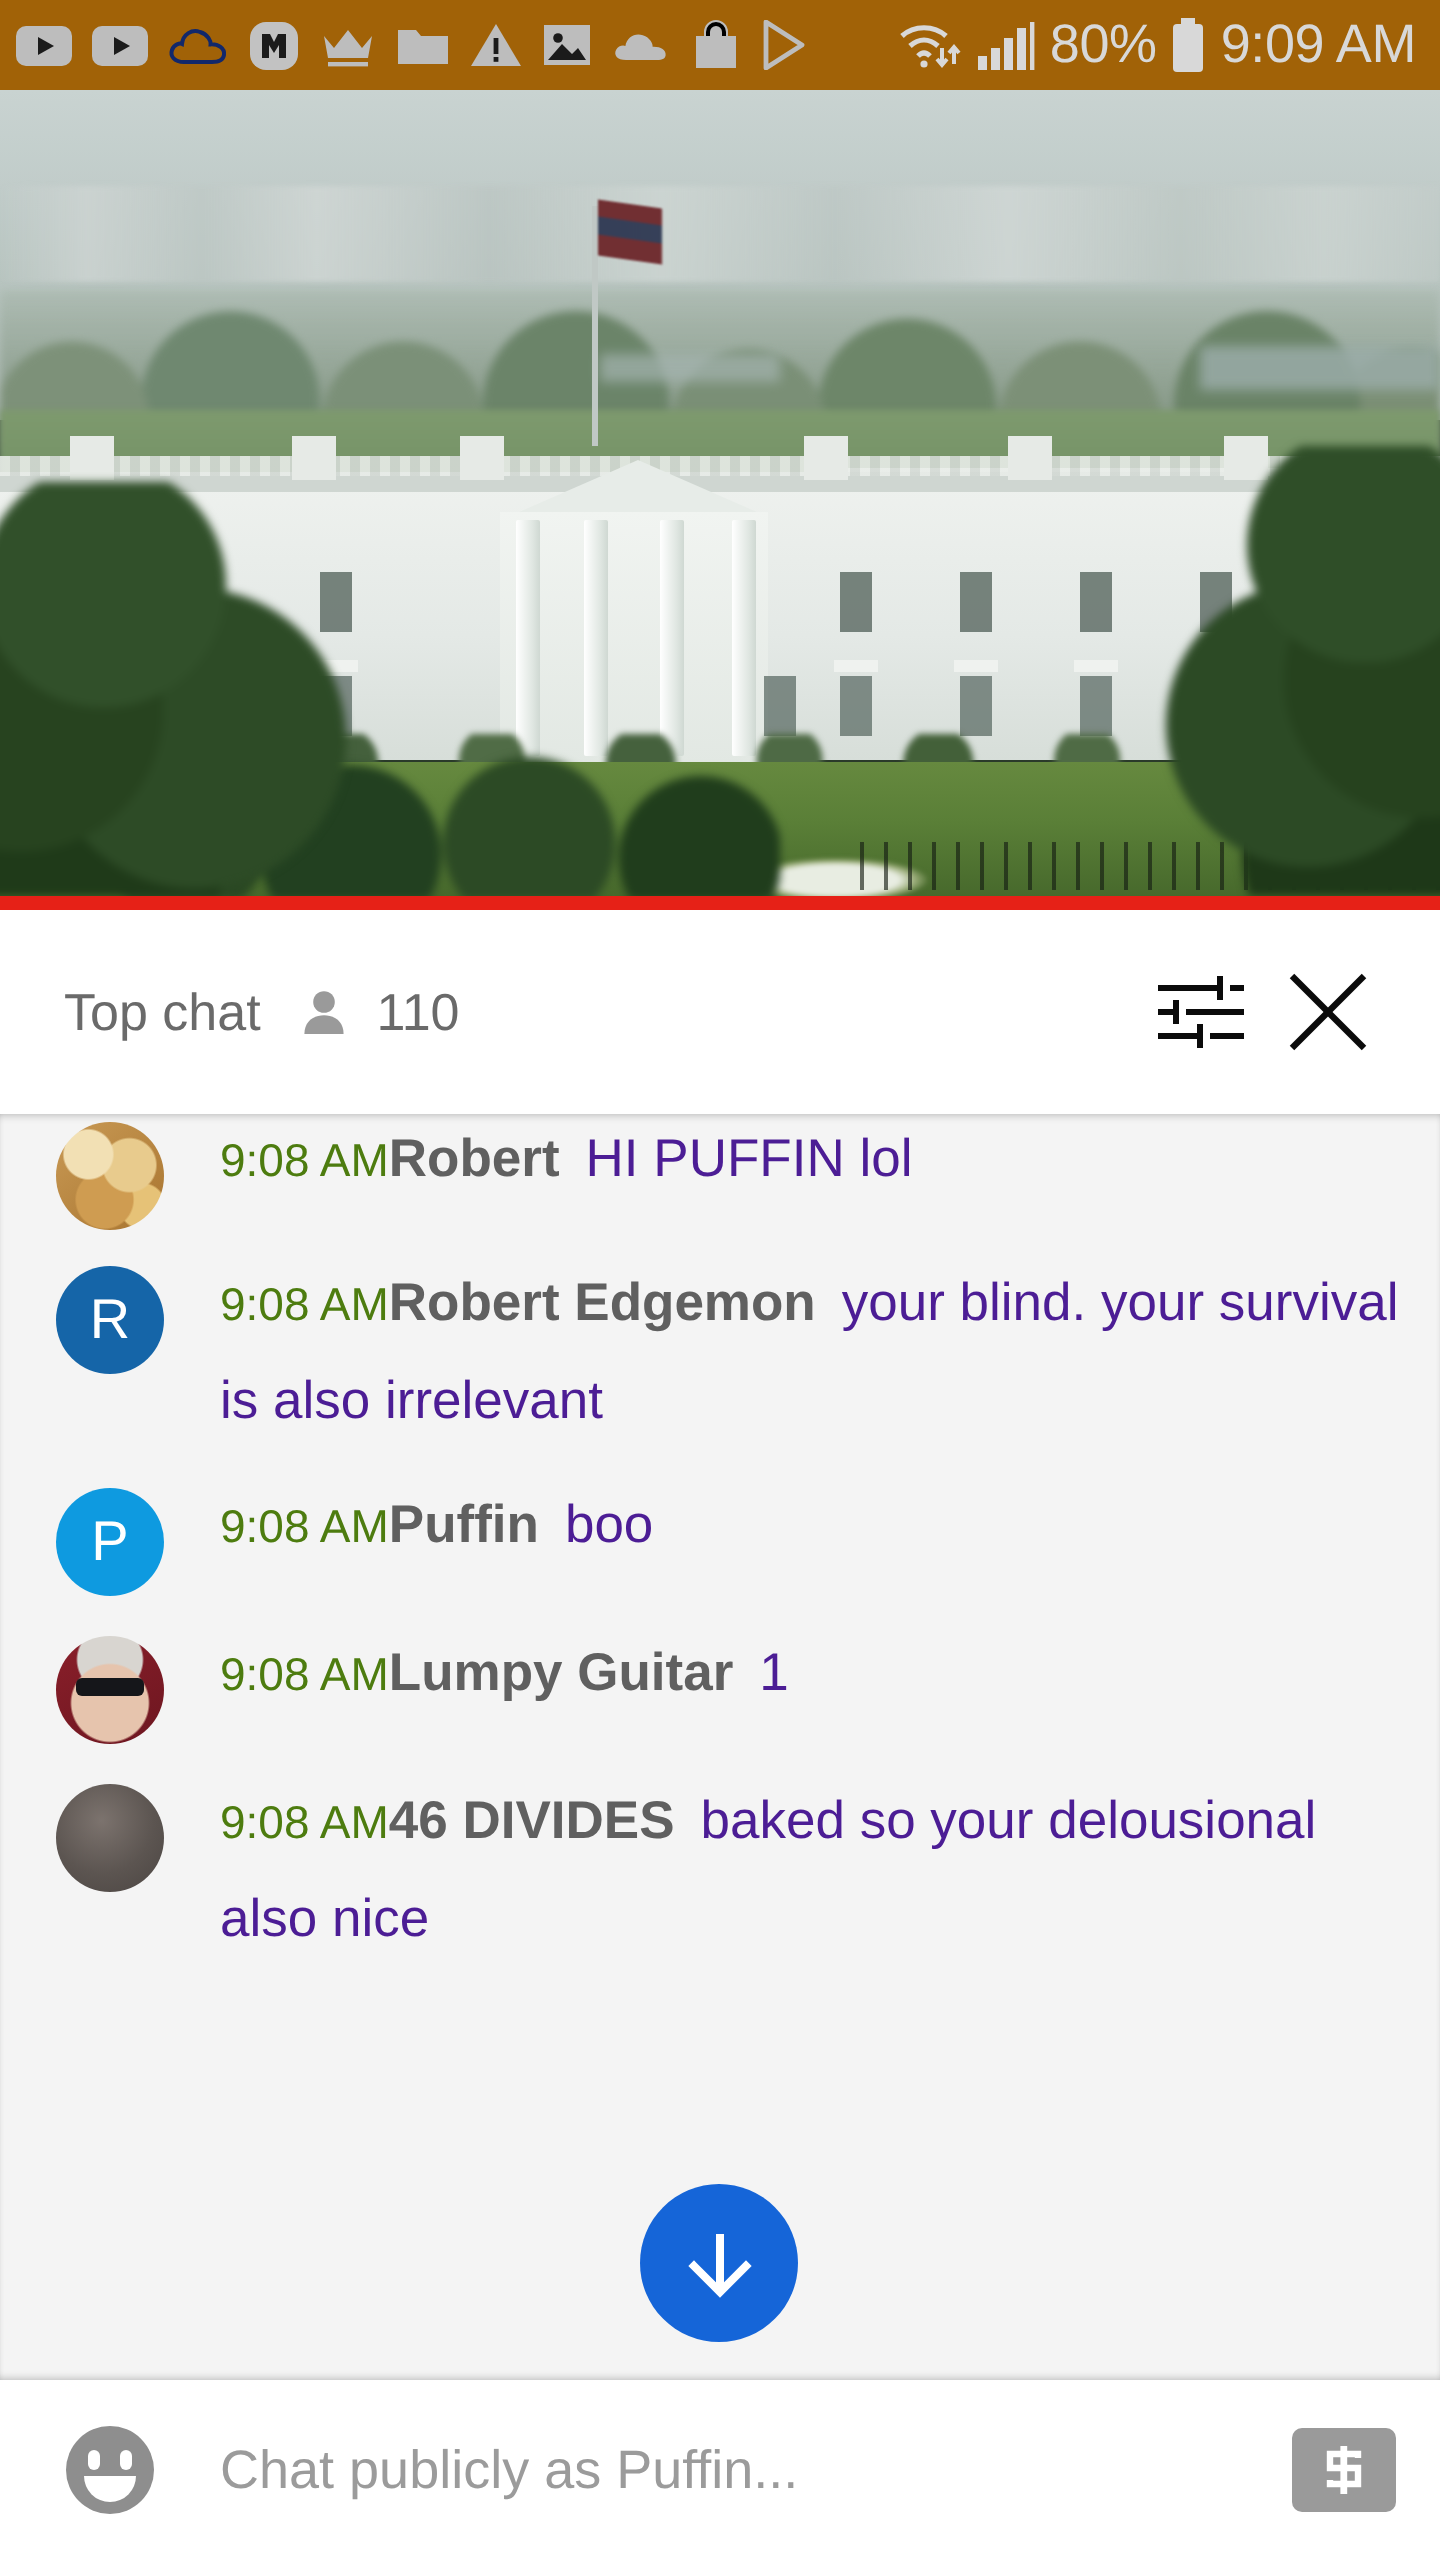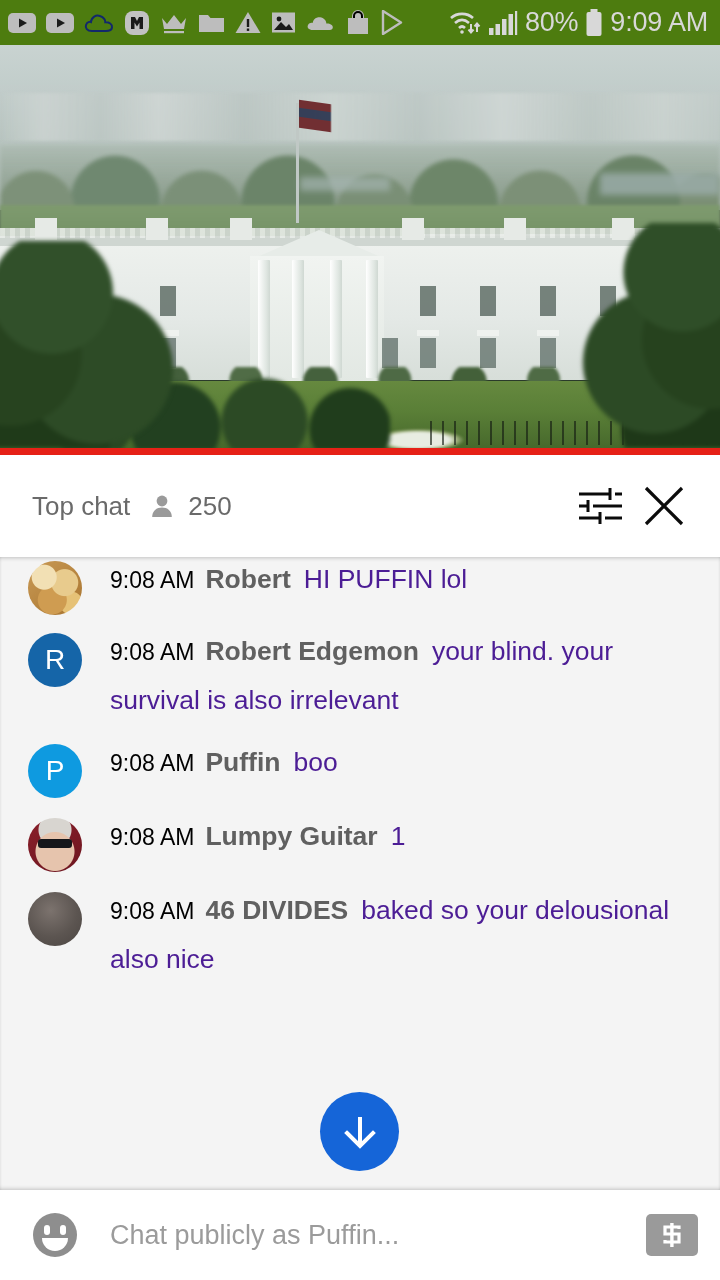--- a/index.html
+++ b/index.html
@@ -22,21 +22,21 @@
     background: #ffffff;
     overflow: hidden;
   }
 
   
   .statusbar {
     position: absolute;
     top: 0; left: 0;
     width: 720px;
     height: 45px;
-    background: #4d7c0f;
+    background: #a16207;
     display: flex;
     align-items: center;
     box-sizing: border-box;
     padding: 0 12px 0 8px;
   }
   .status-left {
     display: flex;
     align-items: center;
     gap: 10px;
     flex: 1;
@@ -358,23 +358,22 @@
   .msg-body {
     flex: 1;
     padding-left: 28px;
     padding-top: 2px;
     font-size: 26.5px;
     line-height: 48px;
     color: #0f0f0f;
     word-wrap: break-word;
   }
   .time {
-    color: #000000;
+    color: #4d7c0f;
     font-size: 23px;
-    margin-right: 11px;
   }
   .author {
     color: #606060;
     font-weight: bold;
     margin-right: 13px;
   }
   .body-text { color: #4c1d95; }
 
   
   .av-baked {
@@ -618,21 +617,21 @@
   <div class="progress"></div>
 
   <div class="chat-header">
     <div class="chat-header-text">
       <div class="chat-sub">
         <span class="chat-sub-label">Top chat</span>
         <svg width="24" height="26" viewBox="0 0 24 26" style="margin-left:12px;">
           <circle cx="12" cy="8" r="5.4" fill="#9a9a9a"></circle>
           <path d="M2.2 24 C2.2 17.5 7 14.6 12 14.6 C17 14.6 21.8 17.5 21.8 24 Z" fill="#9a9a9a"></path>
         </svg>
-        <span class="viewer-count">250</span>
+        <span class="viewer-count">110</span>
       </div>
     </div>
     <div class="hdr-btn">
       <svg width="46" height="42" viewBox="0 0 46 42">
         <line x1="2" y1="9" x2="32" y2="9" stroke="#0b0b0b" stroke-width="3"></line>
         <line x1="38" y1="9" x2="45" y2="9" stroke="#0b0b0b" stroke-width="3"></line>
         <line x1="33" y1="3" x2="33" y2="15" stroke="#0b0b0b" stroke-width="3"></line>
         <line x1="2" y1="21" x2="10" y2="21" stroke="#0b0b0b" stroke-width="3"></line>
         <line x1="16" y1="21" x2="45" y2="21" stroke="#0b0b0b" stroke-width="3"></line>
         <line x1="11" y1="15" x2="11" y2="27" stroke="#0b0b0b" stroke-width="3"></line>

